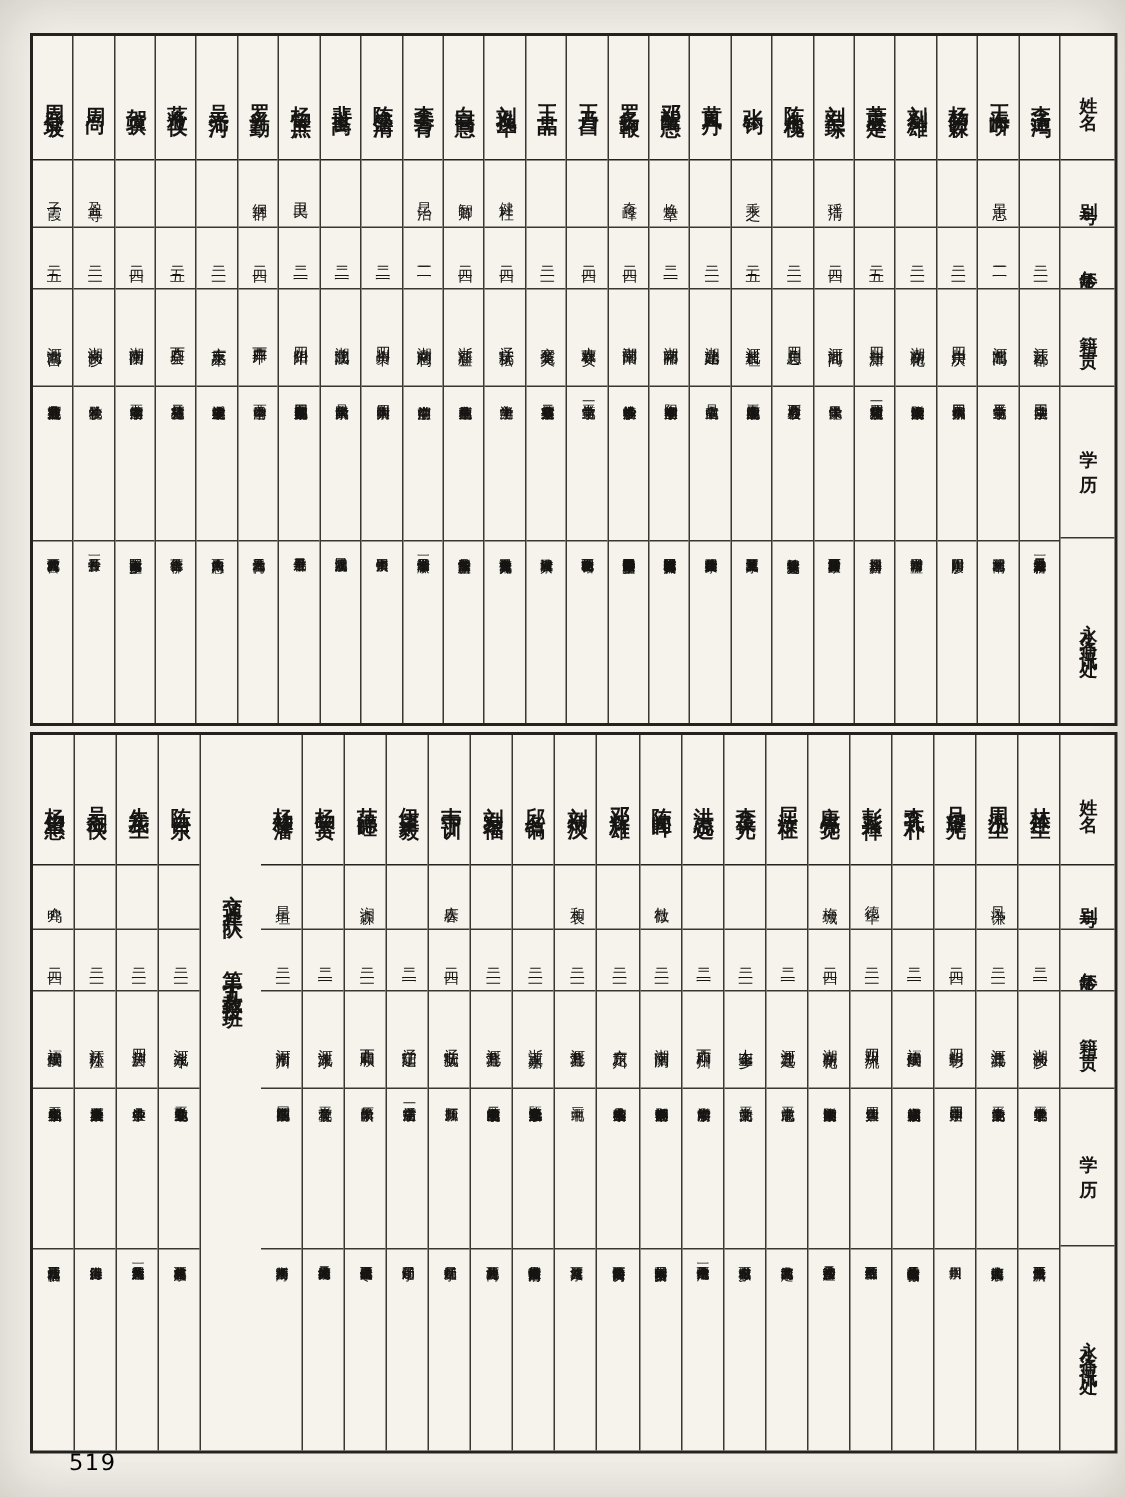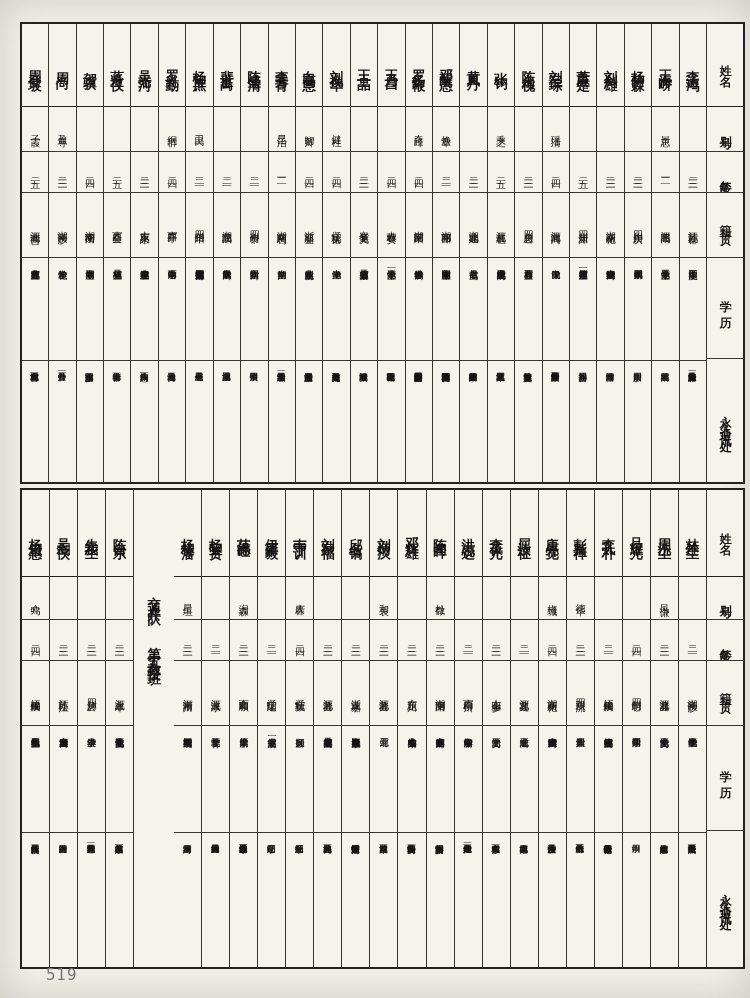--- a/index.html
+++ b/index.html
@@ -27,21 +27,21 @@
   .vt{writing-mode:vertical-rl;text-orientation:upright;max-height:100%;line-height:1.12;}
   .f-name{font-size:13.5px;font-weight:700;letter-spacing:4px;}
   .f-alias{font-size:10px;letter-spacing:2px;}
   .f-age{font-size:10px;letter-spacing:2px;}
   .f-native{font-size:10px;letter-spacing:1px;}
   .f-edu{font-size:9px;line-height:1.15;}
   .f-addr{font-size:8.5px;line-height:1.18;}
   .f-hdr{font-size:12px;font-weight:700;letter-spacing:10px;}
   .f-hdr-long{font-size:12px;font-weight:700;letter-spacing:6px;}
   .f-div{font-size:13.5px;font-weight:700;letter-spacing:5px;}
-  .page-num{position:absolute;left:46px;top:966px;font-size:15px;letter-spacing:1px;color:#737373;}
+  .page-num{position:absolute;left:46px;top:966px;font-size:15px;letter-spacing:1px;color:#000000;}
   .name-box{border-bottom:1.5px solid #24221f;}
 </style>
 </head>
 <body>
 
 <div class="sheet">
 
   <div class="rtable t1">
     <div class="col hdr-col">
       <div class="cell r-name name-box">

